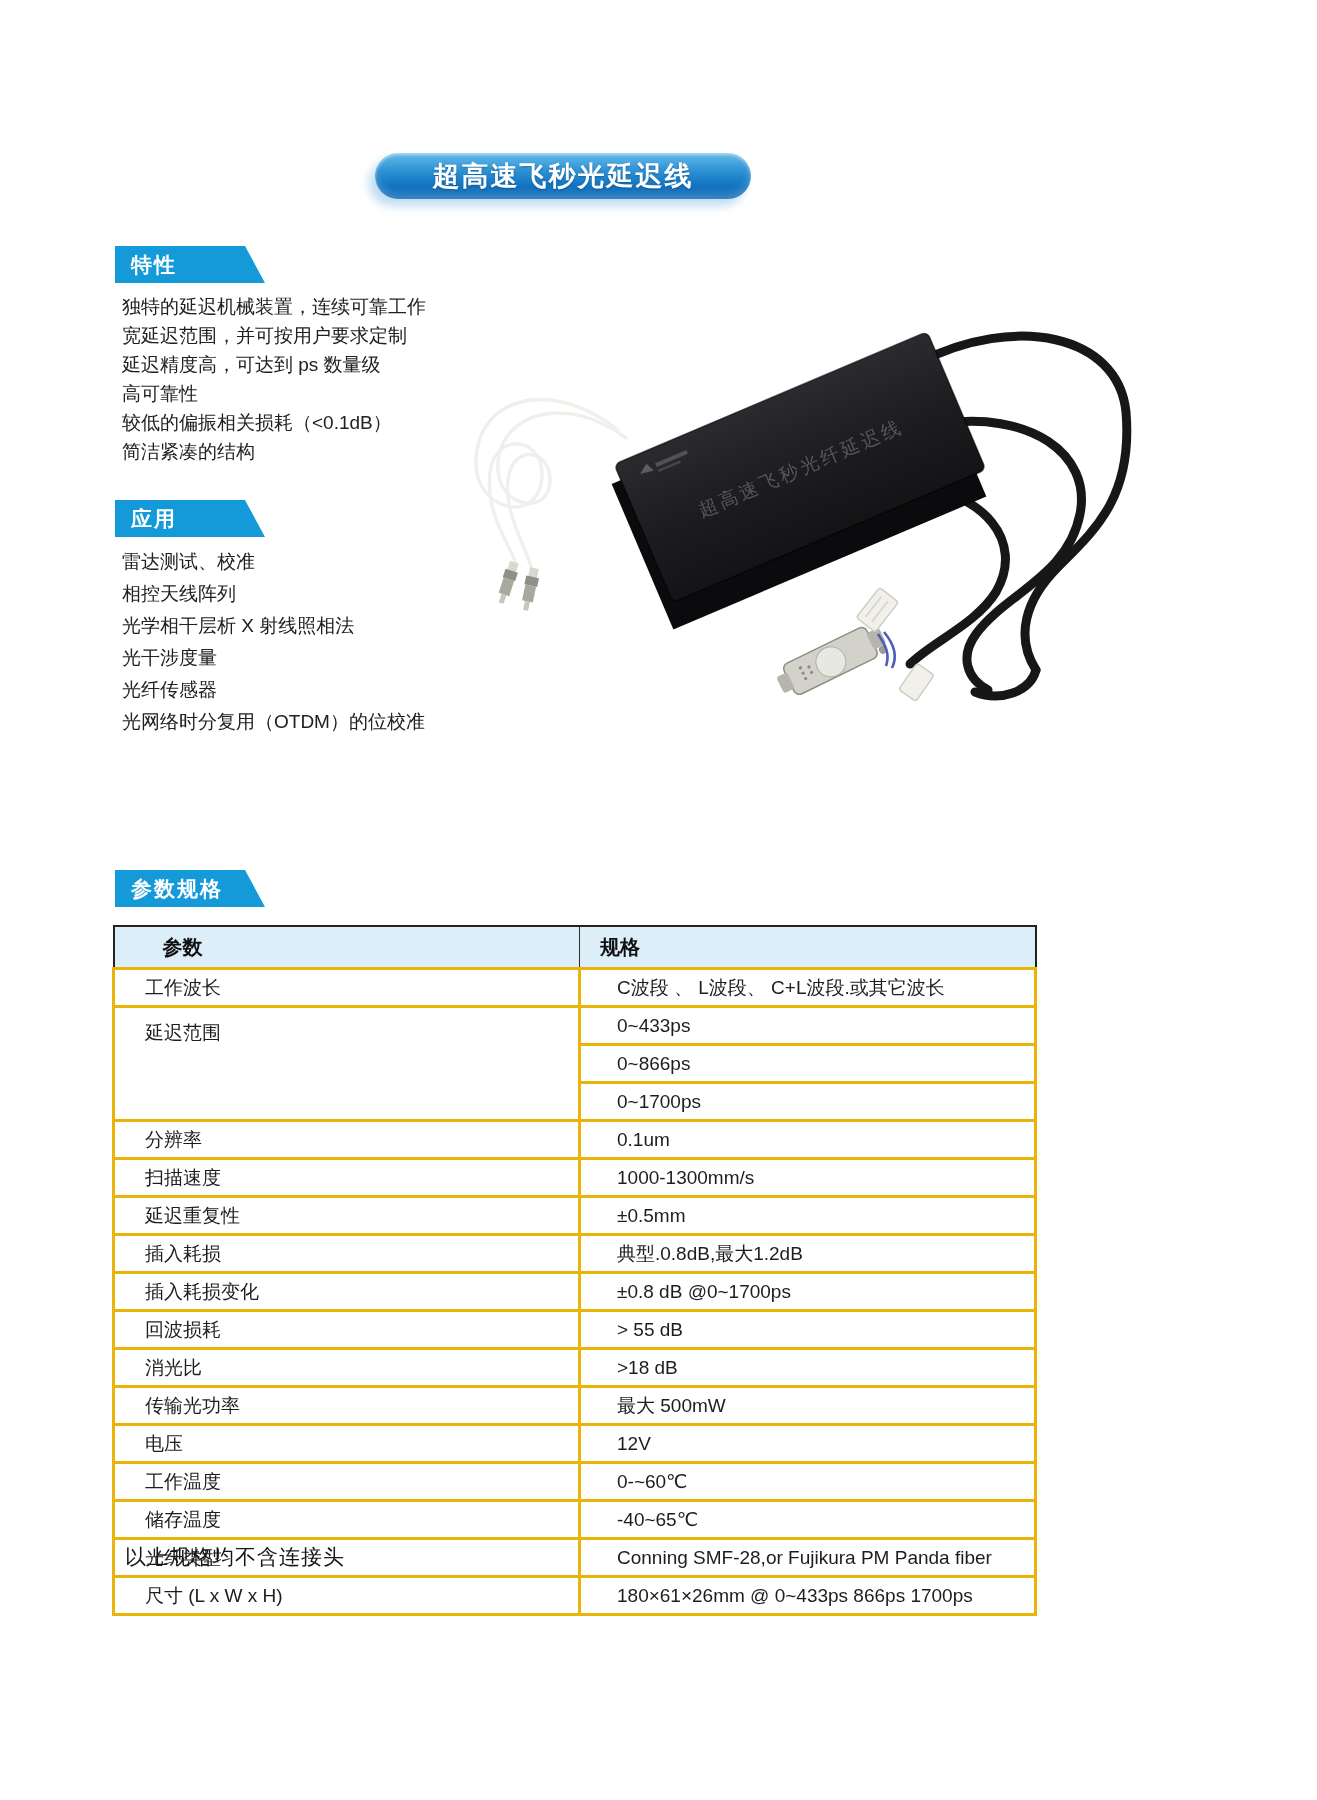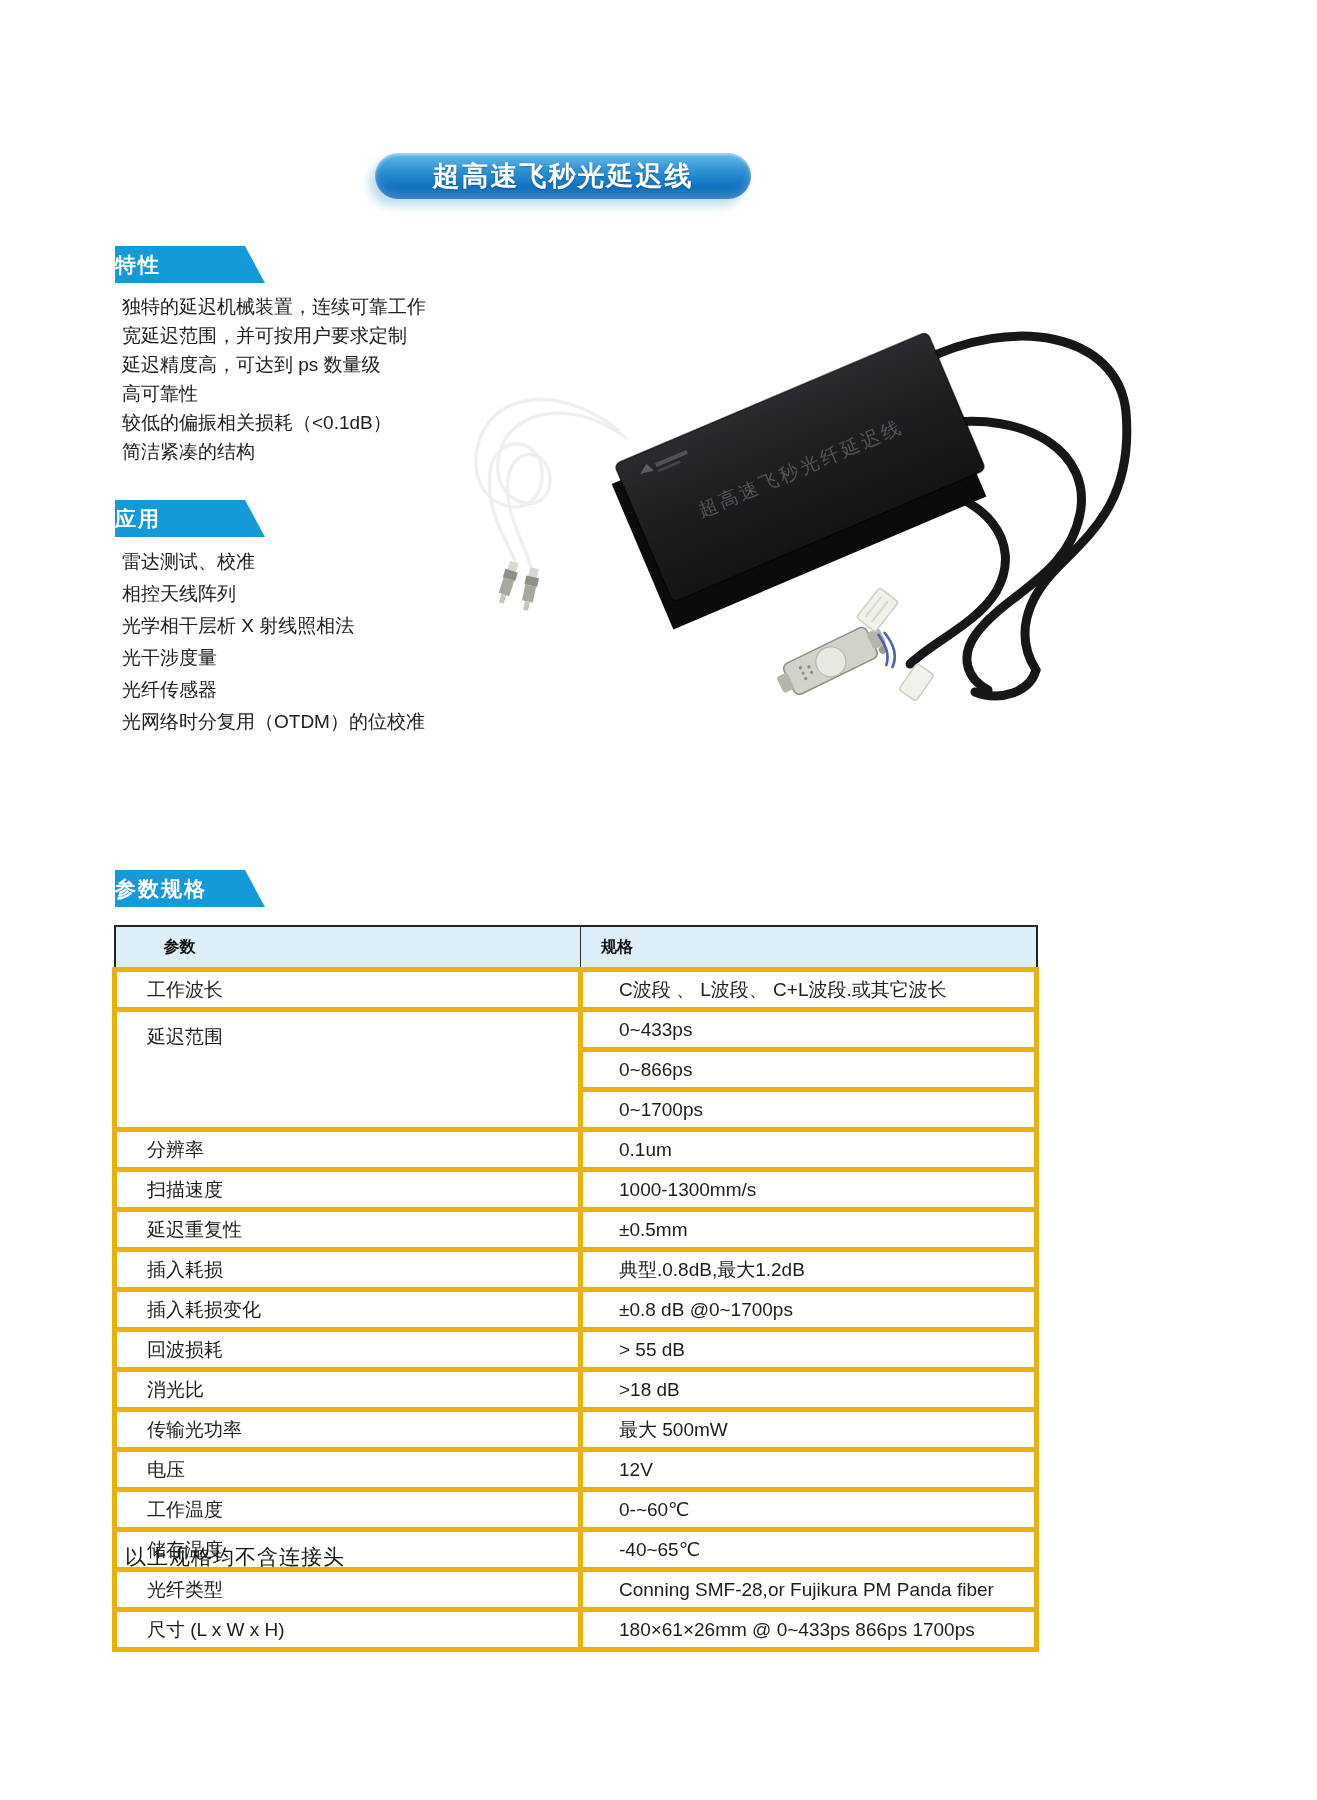--- a/index.html
+++ b/index.html
@@ -26,45 +26,45 @@
   }
 
   
   .sec-header{
     position:absolute;left:115px;width:150px;height:37px;
     background:#149ad9;
     clip-path:polygon(0 0, calc(100% - 20px) 0, 100% 100%, 0 100%);
     display:flex;align-items:center;
   }
   .sec-header span{
-    color:#ffffff;font-size:21px;font-weight:bold;letter-spacing:2px;
+    color:#ffffff;font-size:21px;font-weight:bold;letter-spacing:2px;padding-left:16px;
   }
 
   
   .feat-list{position:absolute;left:122px;top:292px;font-size:19px;line-height:29px;color:#202020;}
   .app-list {position:absolute;left:122px;top:546px;font-size:19px;line-height:32px;color:#202020;}
   .feat-list div,.app-list div{white-space:nowrap;}
 
   
   .spec-table{
     position:absolute;left:112px;top:925px;width:922px;
     border-collapse:collapse;table-layout:fixed;
     border:2px solid #222222;
     font-size:19px;color:#1d1d1d;
   }
   .spec-table col.c1{width:466px;}
   .spec-table col.c2{width:456px;}
   .spec-table th{
-    background:#dceef8;height:38px;text-align:left;font-size:16px;font-weight:bold;color:#101010;
+    background:#dceef8;height:38px;text-align:left;font-size:20px;font-weight:bold;color:#101010;
     border:1px solid #2e2e2e;border-bottom:2px solid #222;
   }
   .spec-table th.h-param{padding-left:48px;}
   .spec-table th.h-value{padding-left:20px;}
   .spec-table td{
-    border:5px solid #eab308;height:33px;padding:1px;vertical-align:middle;
+    border:3px solid #eab308;height:33px;padding:1px;vertical-align:middle;
   }
   .spec-table td.p{padding-left:30px;}
   .spec-table td.v{padding-left:36px;}
   .spec-table td.span-top{vertical-align:top;padding-top:12px;}
 
   .footnote{
     position:absolute;left:125px;top:1543px;font-size:21px;color:#161616;letter-spacing:1px;
   }
 
   

